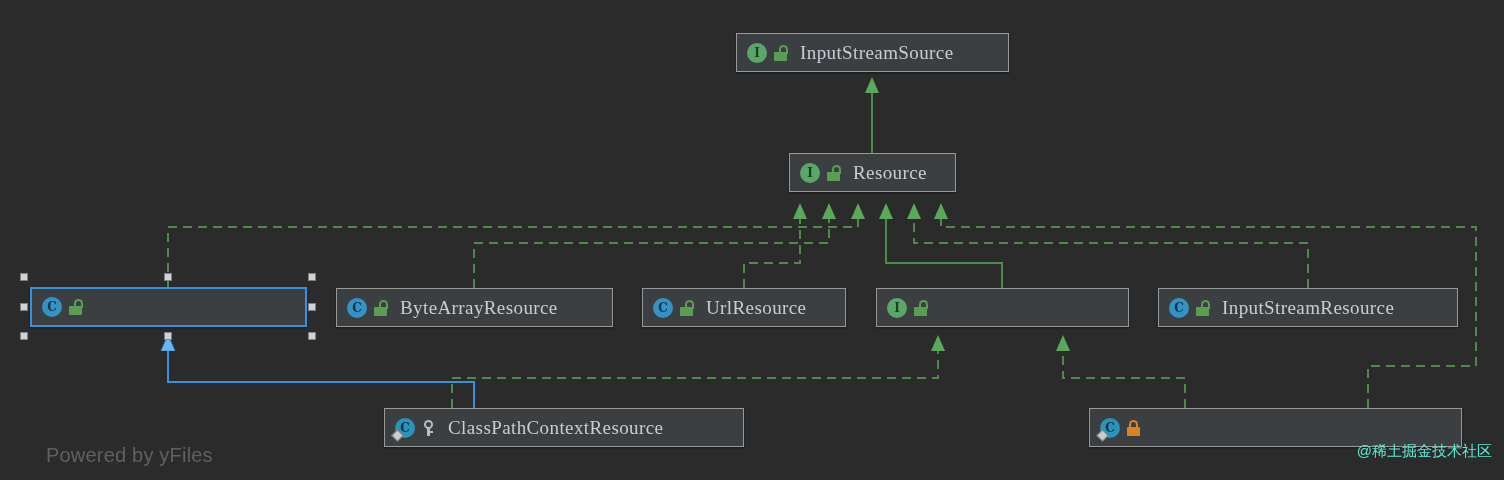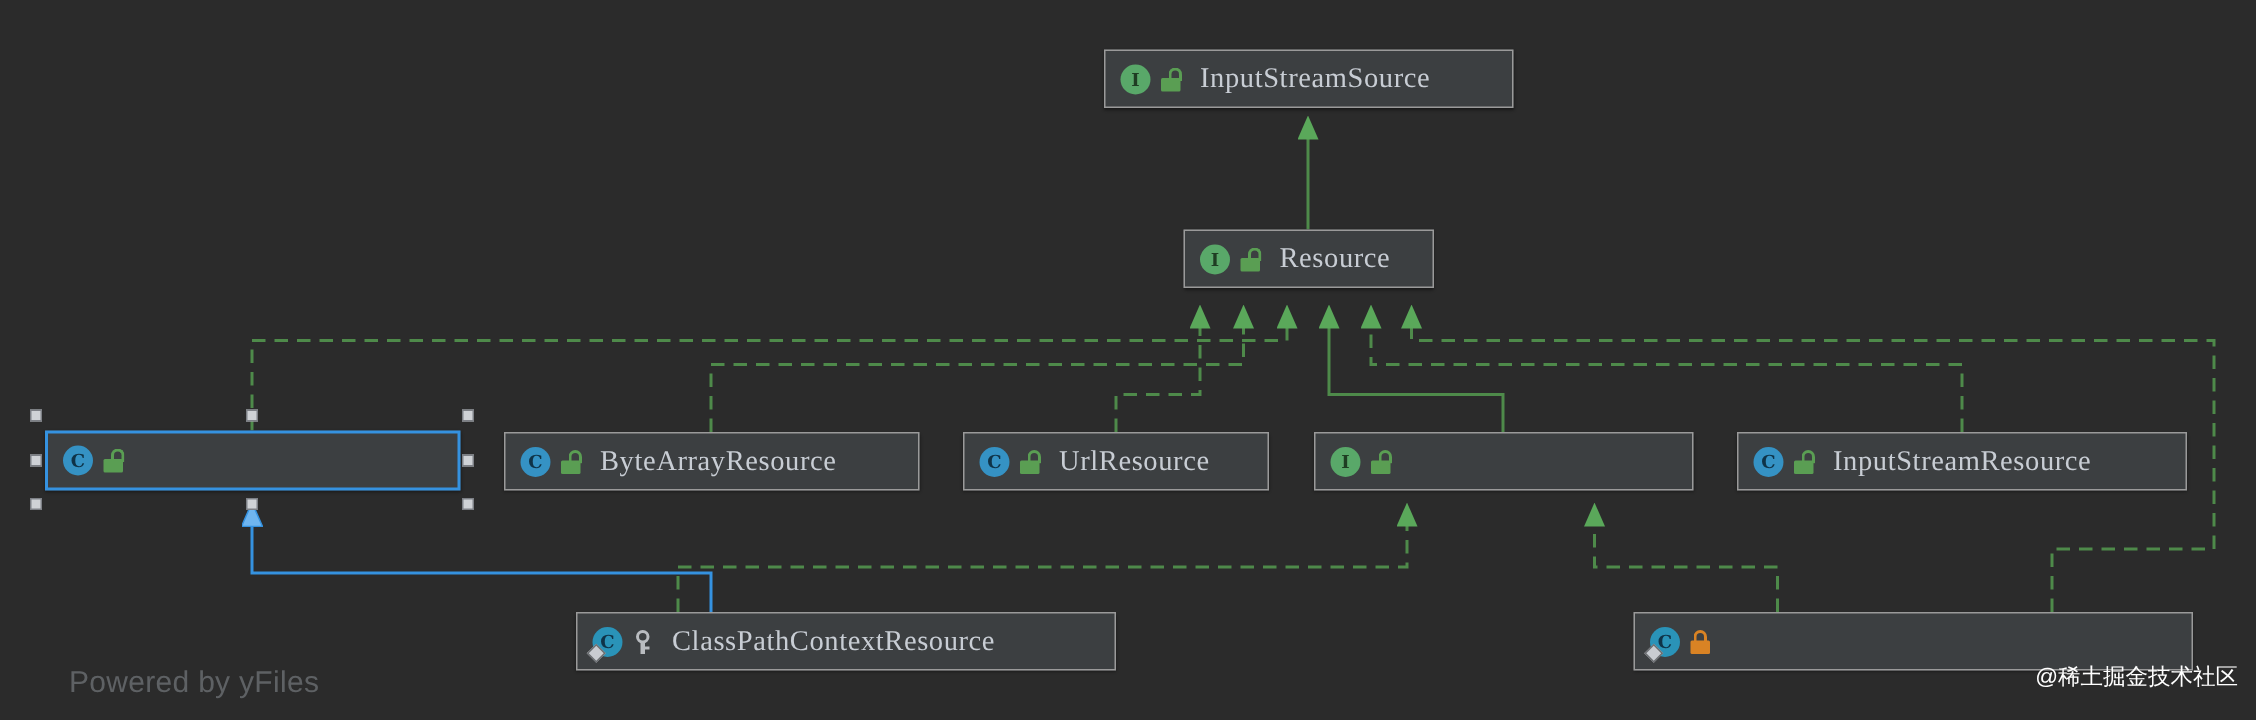--- a/index.html
+++ b/index.html
@@ -120,21 +120,21 @@
     font-size: 20px;
     color: #5e6164;
     letter-spacing: .2px;
     margin-left: 32px;
   }
   .watermark {
     position: absolute;
     right: 12px; top: 442px;
     font-family: "Liberation Sans", sans-serif;
     font-size: 15px;
-    color: #ffffff;
+    color: #5eead4;
   }
 </style>
 </head>
 <body>
 
 <div id="diagram">
 
   <svg id="edges" viewBox="0 0 1504 480" width="1504" height="480">
     <defs>
       <marker id="arw-green" markerWidth="16" markerHeight="14" refX="1" refY="7" orient="auto" markerUnits="userSpaceOnUse">

